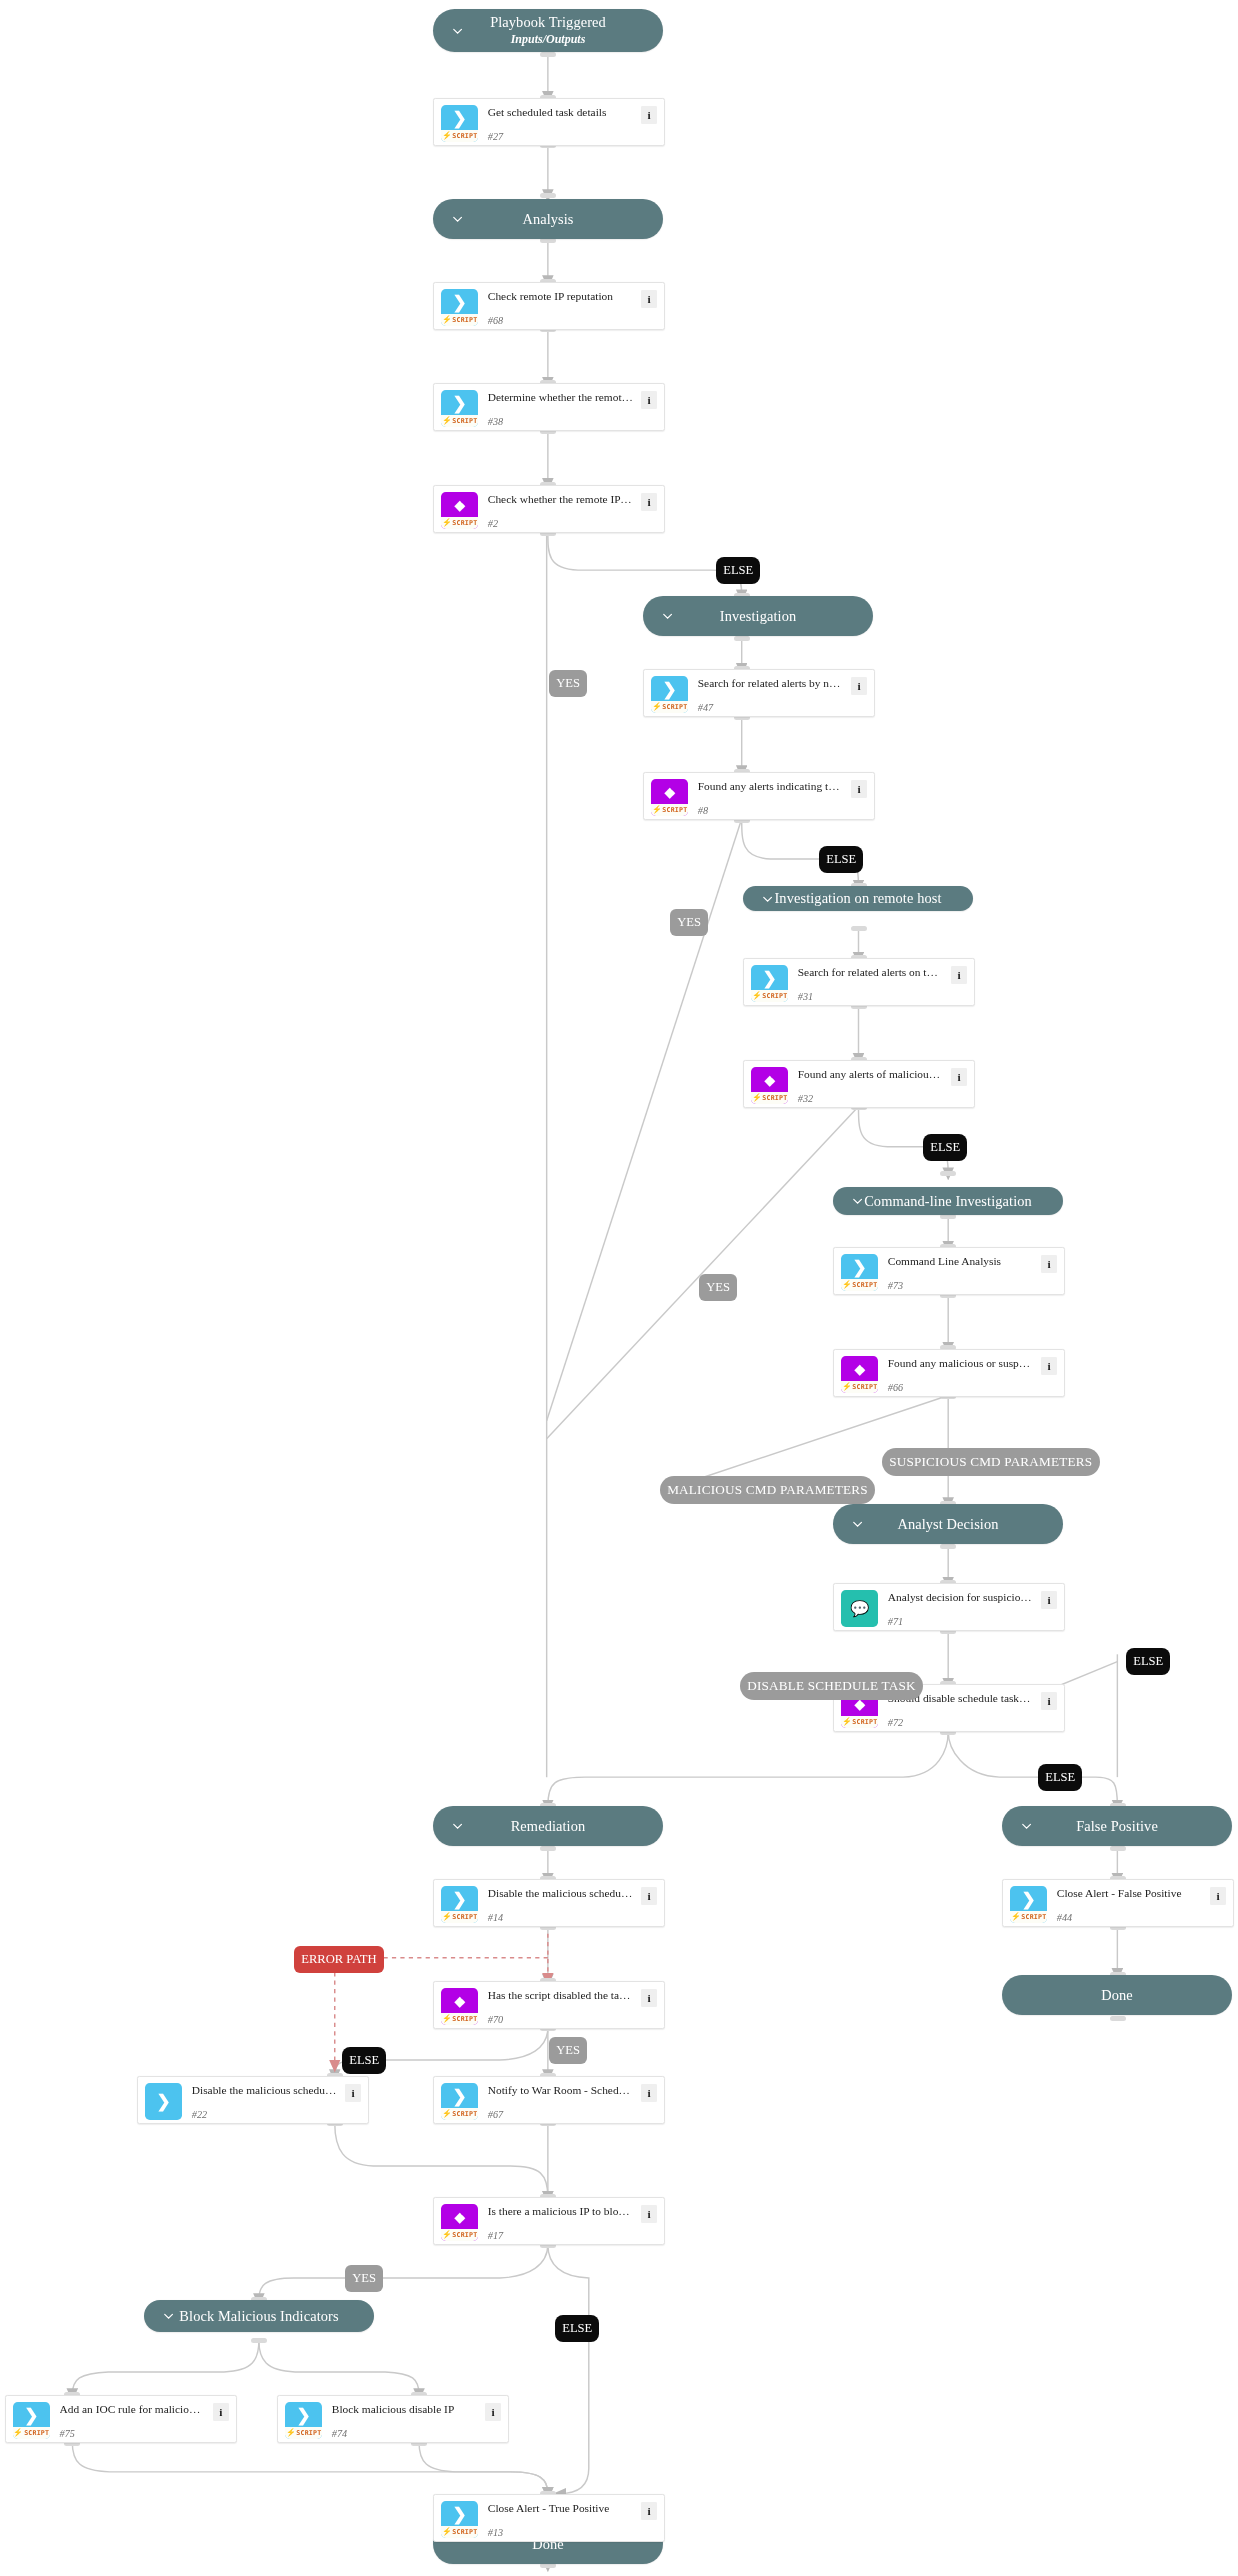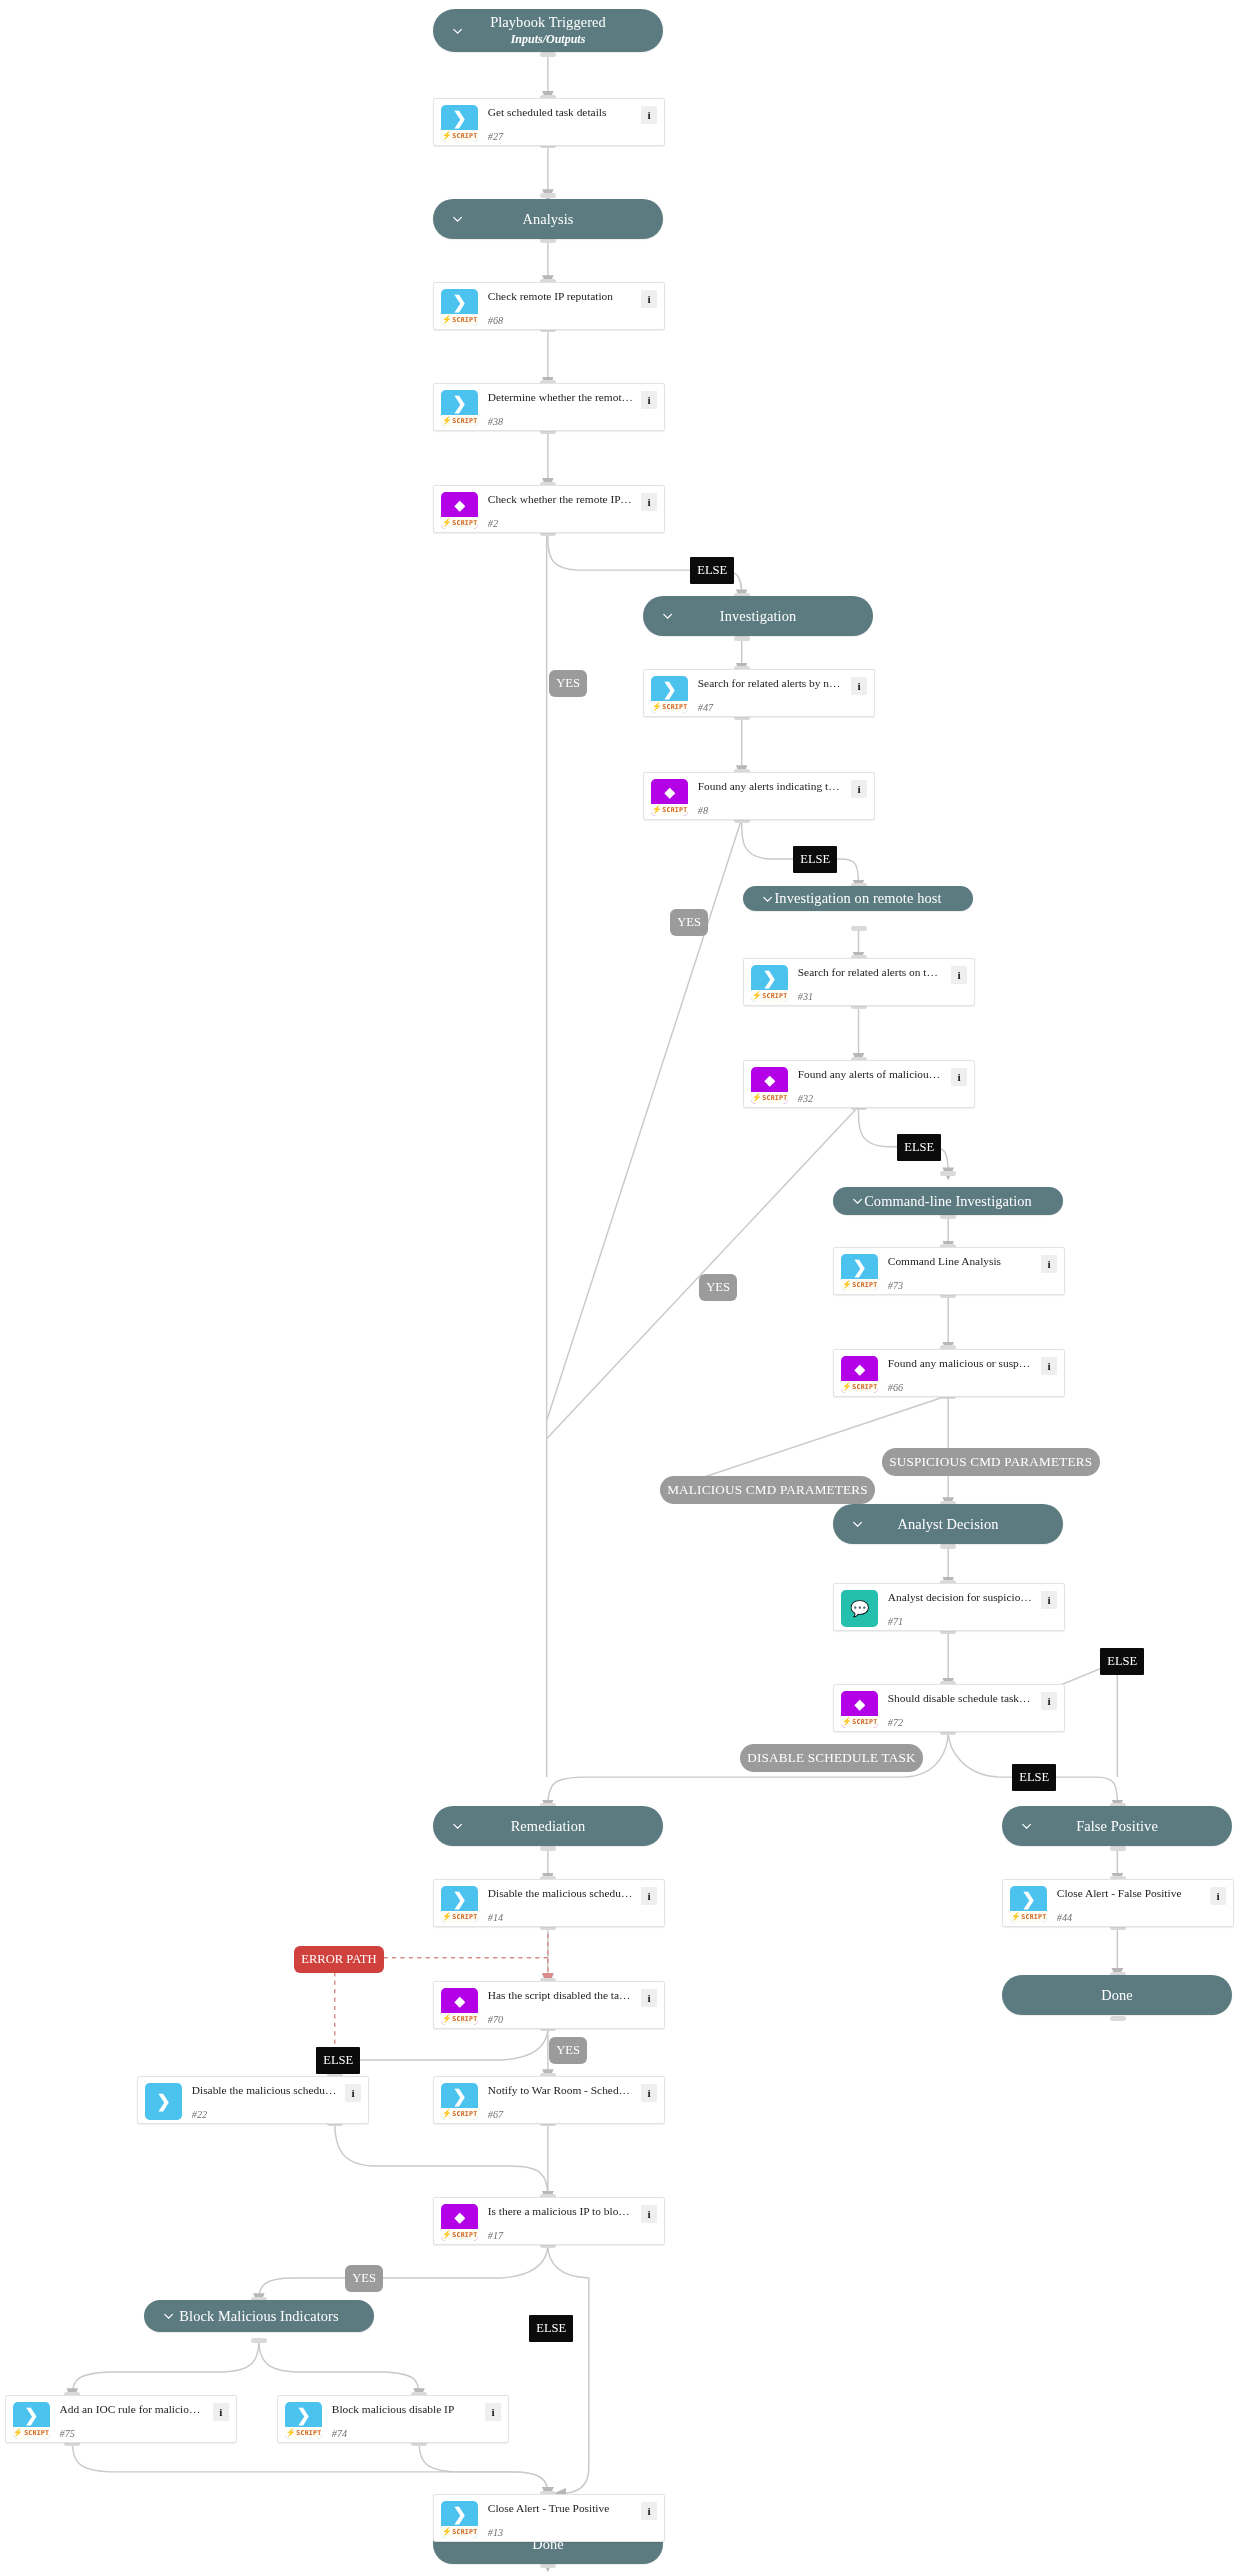--- a/index.html
+++ b/index.html
@@ -40,21 +40,21 @@
         flex:0 0 15.7px;display:flex;align-items:center;justify-content:center;
         font-weight:bold;font-size:11.4px;color:#1a1a1a;font-family:"Liberation Serif",serif;}
 
   
   .stub{position:absolute;width:15.7px;height:5.4px;background:#dadada;border-radius:3px;}
 
   
   .lbl{position:absolute;display:flex;align-items:center;justify-content:center;
        color:#fff;border-radius:6px;padding:0 7.2px;white-space:nowrap;line-height:1;}
   .lbl.grey{background:#9b9b9b;margin-left:16px;}
-  .lbl.black{background:#0b0b0b;border-radius:1px;}
+  .lbl.black{background:#0b0b0b;border-radius:8px;margin-left:26px;}
   .lbl.red{background:#d0413d;}
   .lbl.sm{height:26.5px;font-size:12.6px;}
   .lbl.md{height:28px;font-size:13.2px;letter-spacing:0.2px;border-radius:14px;}
 </style>
 </head>
 <body>
 
 <div id="canvas">
 
   <svg id="wires" viewBox="0 0 2058 4279">
@@ -614,21 +614,21 @@
 
   <div class="lbl black sm" style="left:690px;top:557px">ELSE</div>
   <div class="lbl grey sm" style="left:533px;top:670px">YES</div>
   <div class="lbl black sm" style="left:793px;top:846px">ELSE</div>
   <div class="lbl grey sm" style="left:654px;top:909px">YES</div>
   <div class="lbl black sm" style="left:897px;top:1134px">ELSE</div>
   <div class="lbl grey sm" style="left:683px;top:1274px">YES</div>
   <div class="lbl grey md" style="left:866px;top:1448px">SUSPICIOUS CMD PARAMETERS</div>
   <div class="lbl grey md" style="left:644px;top:1476px">MALICIOUS CMD PARAMETERS</div>
   <div class="lbl black sm" style="left:1100px;top:1648px">ELSE</div>
-  <div class="lbl grey md" style="left:724px;top:1744px">DISABLE SCHEDULE TASK</div>
+  <div class="lbl grey md" style="left:724px;top:1672px">DISABLE SCHEDULE TASK</div>
   <div class="lbl black sm" style="left:1012px;top:1764px">ELSE</div>
   <div class="lbl red sm" style="left:294px;top:1946px">ERROR PATH</div>
   <div class="lbl grey sm" style="left:533px;top:2037px">YES</div>
   <div class="lbl black sm" style="left:316px;top:2047px">ELSE</div>
   <div class="lbl grey sm" style="left:329px;top:2265px">YES</div>
   <div class="lbl black sm" style="left:529px;top:2315px">ELSE</div>
 
 </div>
 
 

